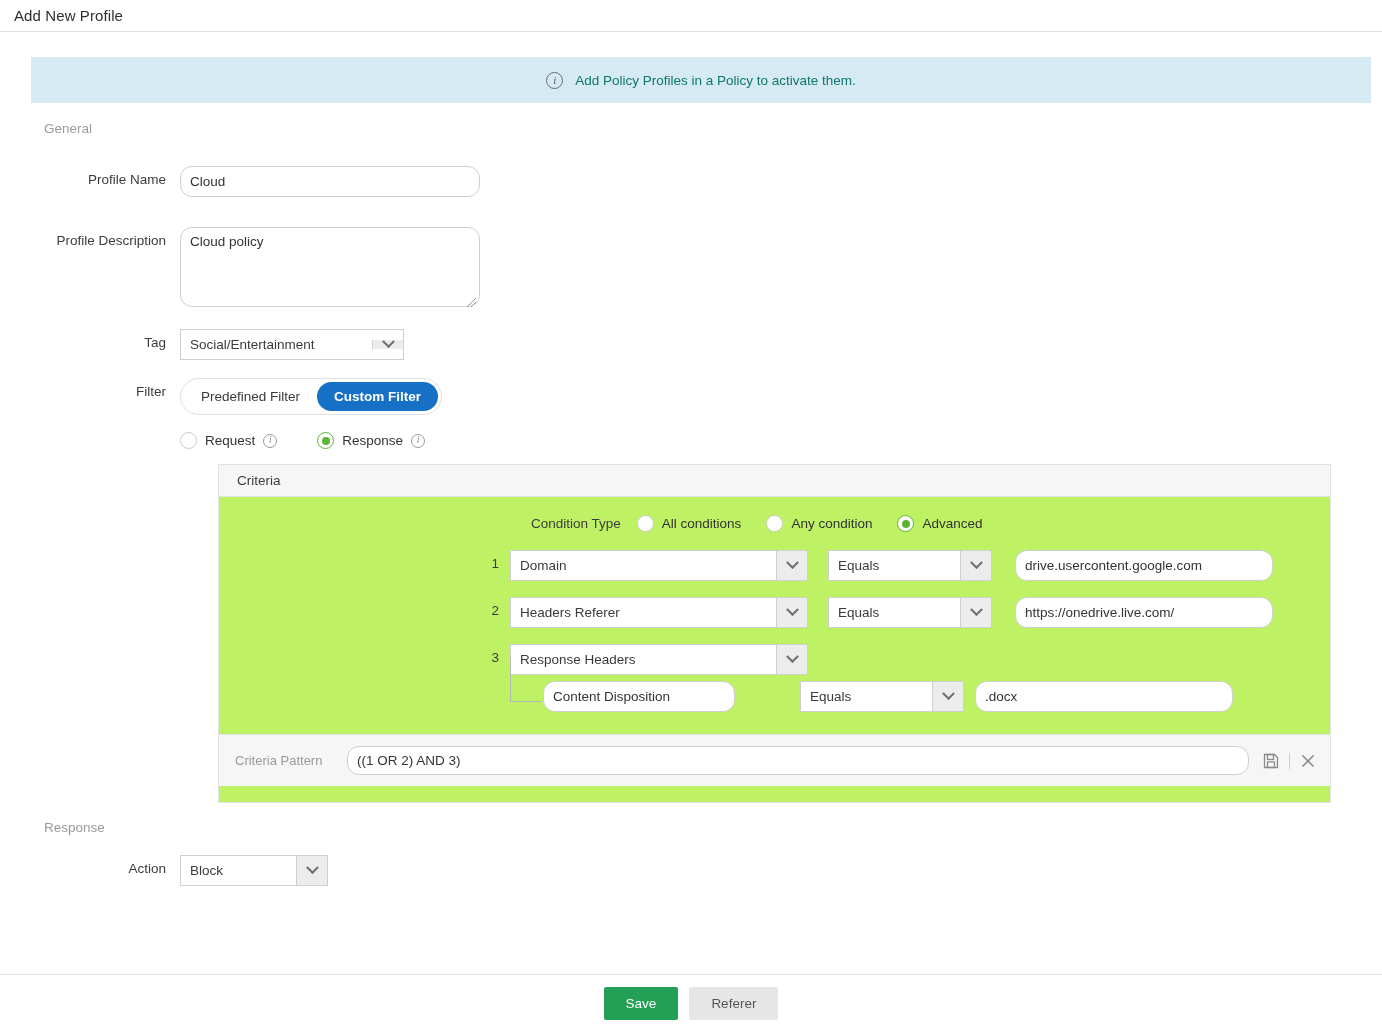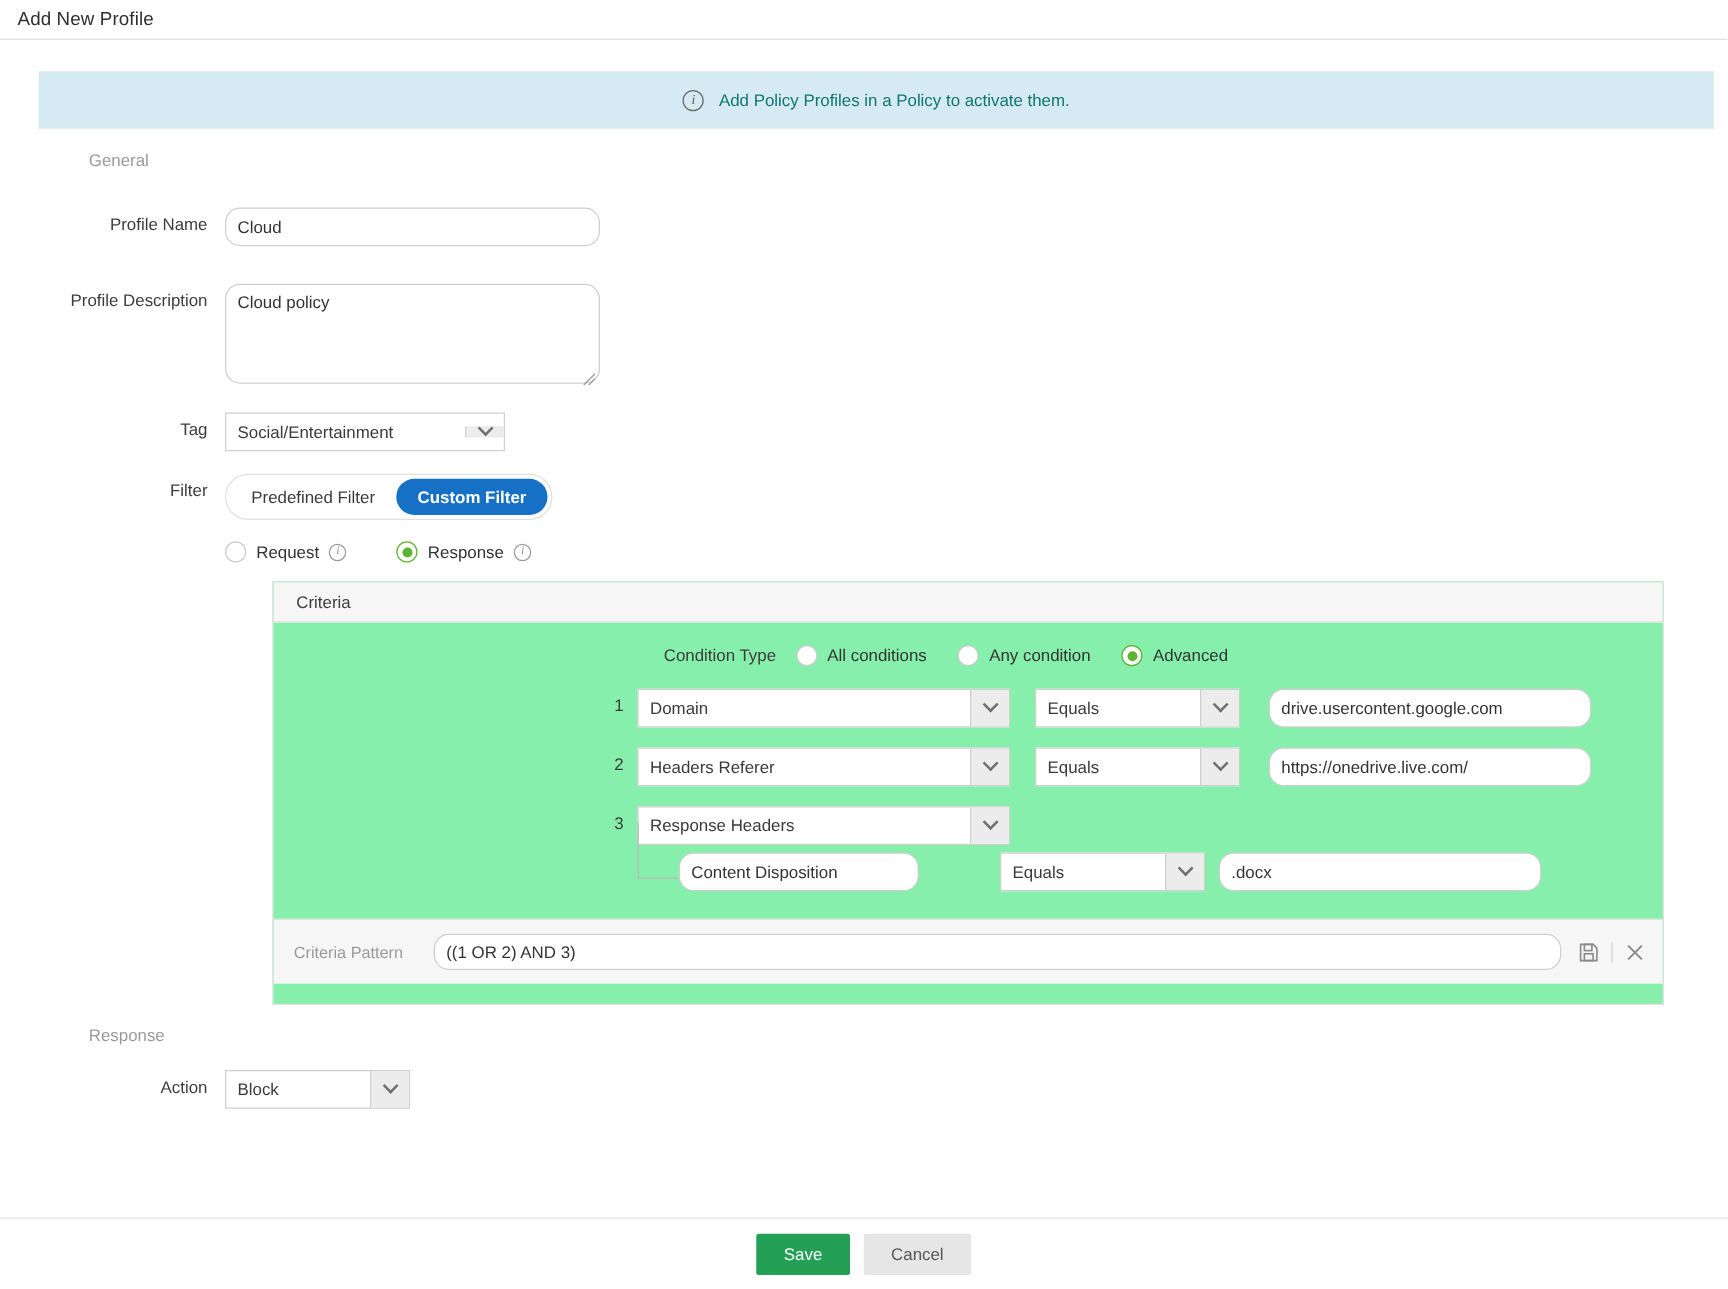--- a/index.html
+++ b/index.html
@@ -44,22 +44,21 @@
     color: #5a5a5a; line-height: 1;
   }
   .icon-info.small {
     width: 14px; height: 14px; font-size: 9.5px;
     border-width: 1.2px; border-color: #9a9a9a; color: #8a8a8a;
   }
 
   
   .section-label {
     font-size: 13.5px; color: #9a9a9a;
-    padding-left: 23px;
-    margin-left: 48px;
+    padding-left: 44px;
   }
   #sec-general { margin-top: 18px; }
   #sec-response { margin-top: 0px; }
 
   .form-row { display: flex; align-items: flex-start; margin-top: 30px; }
   .form-row .lbl {
     width: 180px;
     padding-right: 14px;
     text-align: right;
     font-size: 13.5px;
@@ -145,21 +144,21 @@
     content: ""; width: 8px; height: 8px; border-radius: 50%;
     background: #5cb531;
   }
   .radio-item .rlabel { font-size: 13.5px; color: #333; }
 
   
   .criteria-panel {
     margin: 15px 0 0 218px;
     width: 1113px;
     border: 1px solid #e2e2e2;
-    background: #86efac;
+    background: #bef264;
   }
   .criteria-head {
     height: 32px; background: #f6f6f6;
     border-bottom: 1px solid #e2e2e2;
     display: flex; align-items: center; padding-left: 18px;
     font-size: 13.5px; color: #3c3c3c;
   }
   .criteria-body { padding: 18px 0 16px 0; position: relative; }
 
   .cond-type-row {
@@ -425,14 +424,14 @@
       <div class="val">Block</div>
       <div class="arrow">
           <i class="chev"></i>
         </div>
     </div>
   </div>
 </div>
 
 <div class="footer">
   <button class="btn btn-save">Save</button>
-  <button class="btn btn-cancel">Cancel</button>
+  <button class="btn btn-cancel">Referer</button>
 </div>
 
 </body></html>

